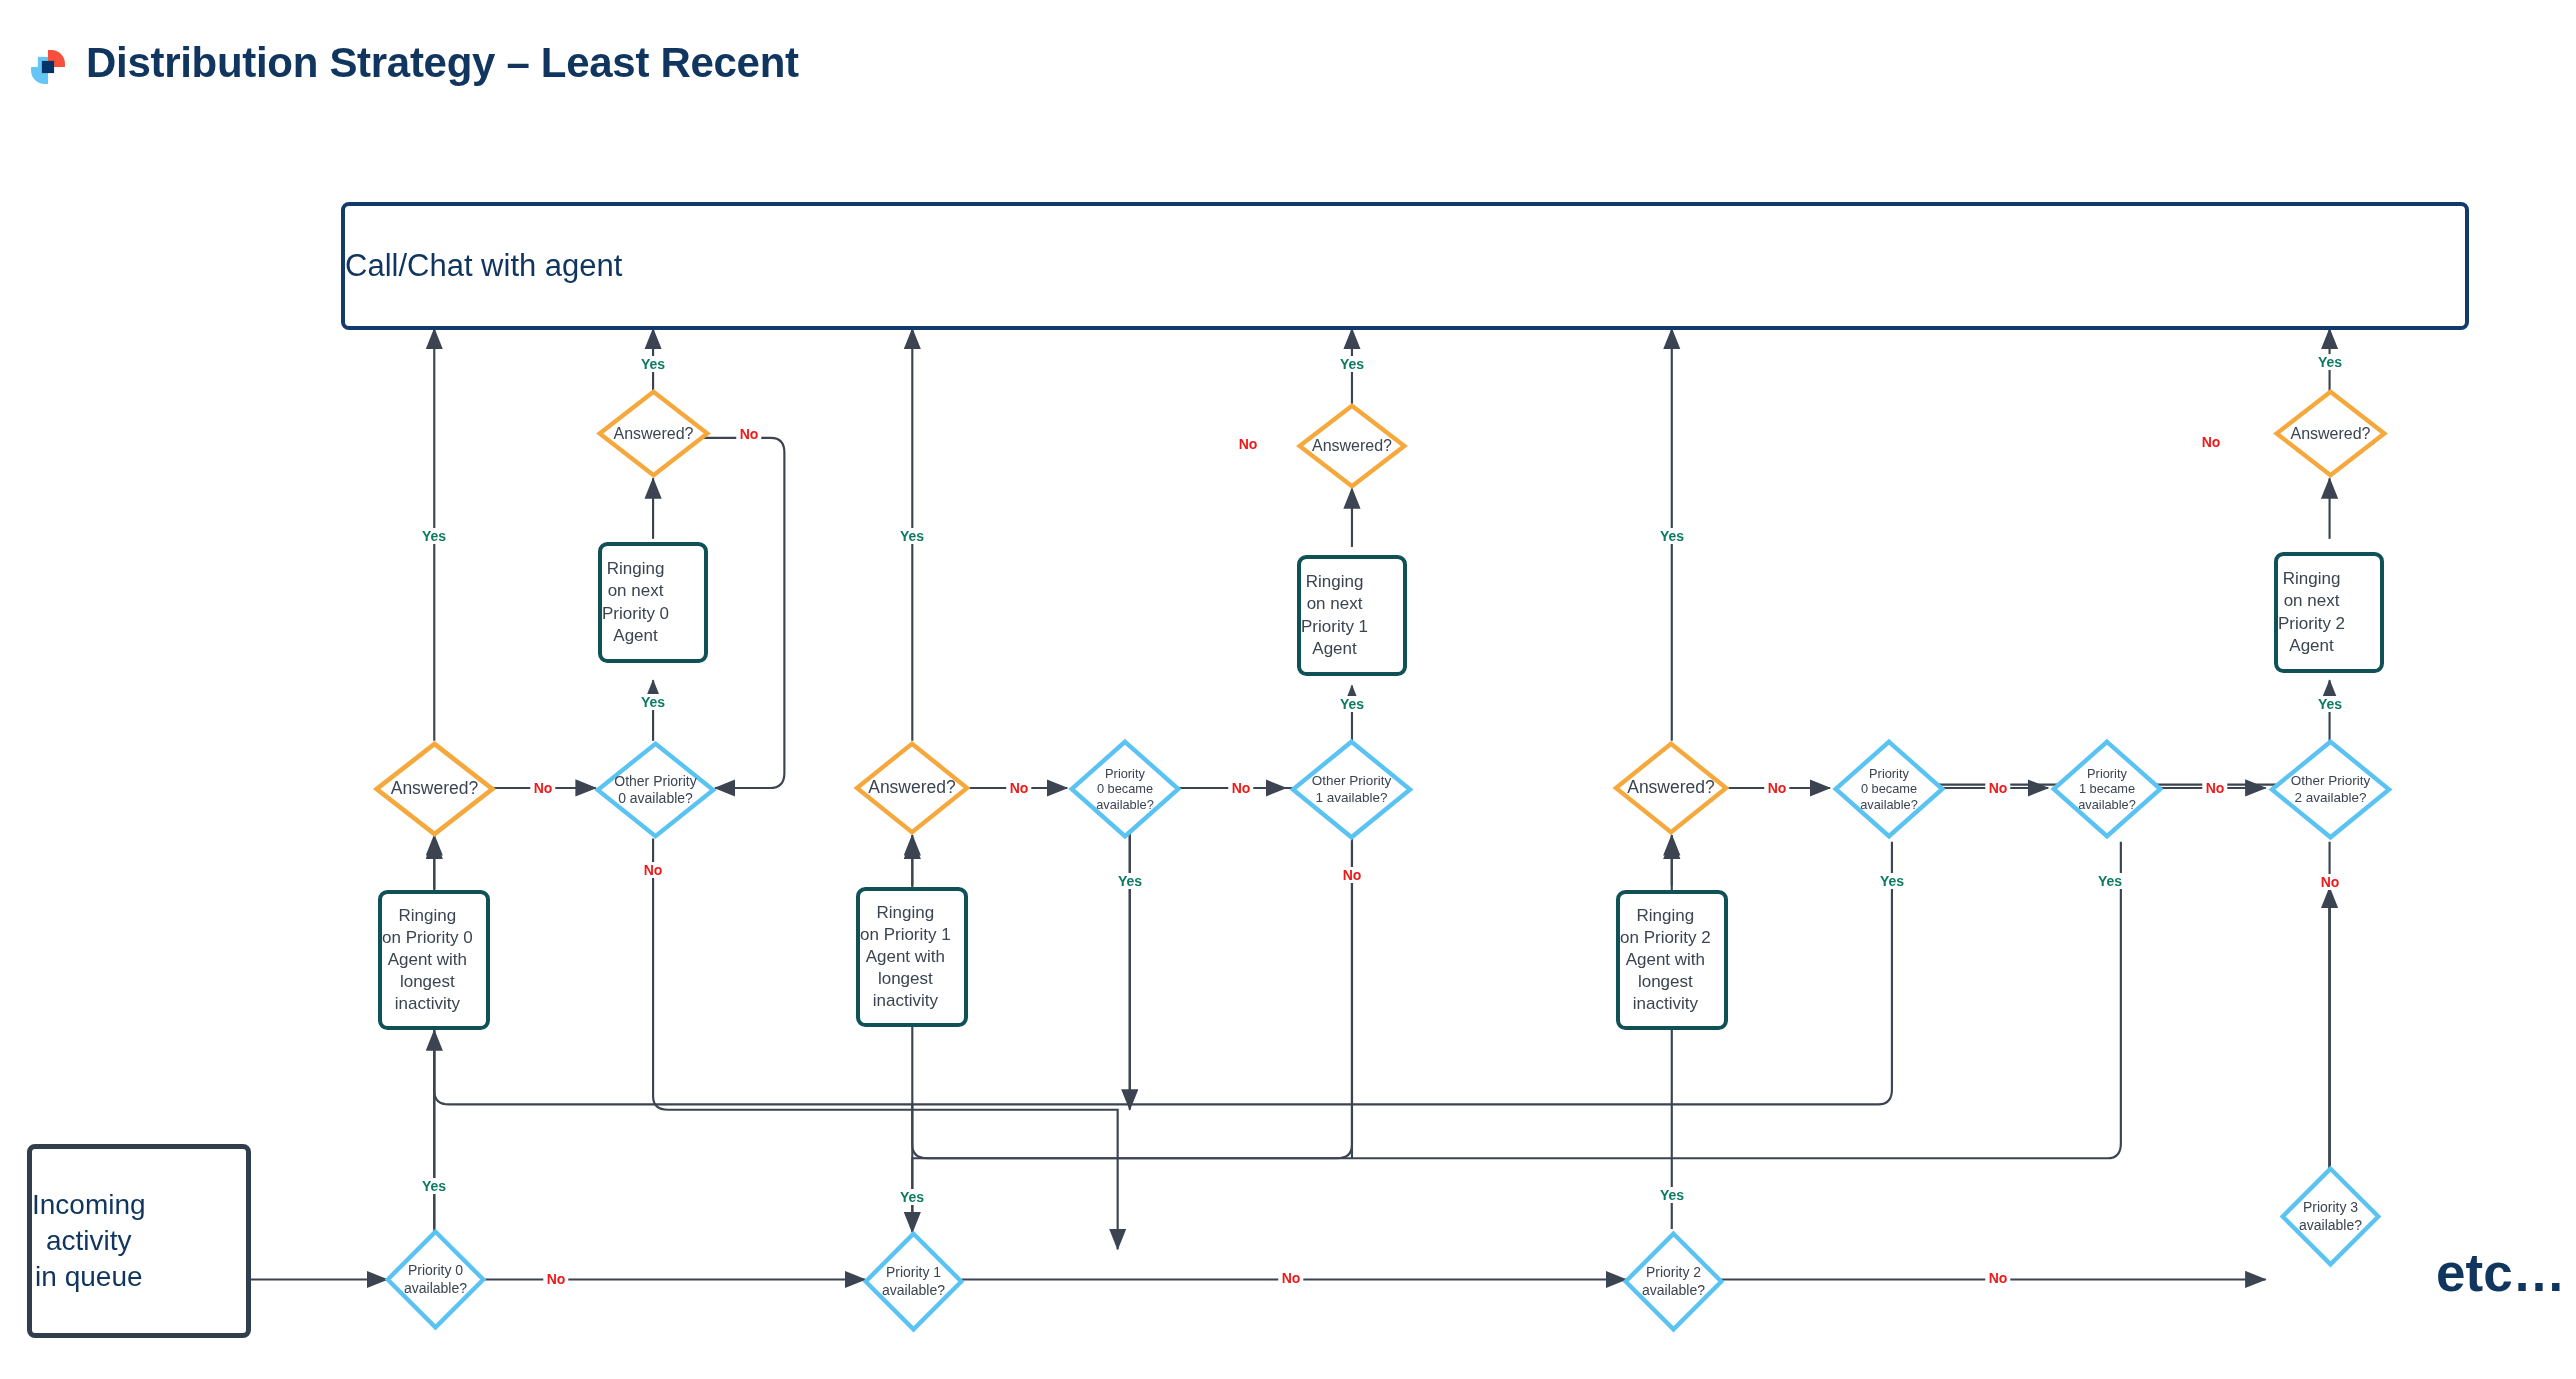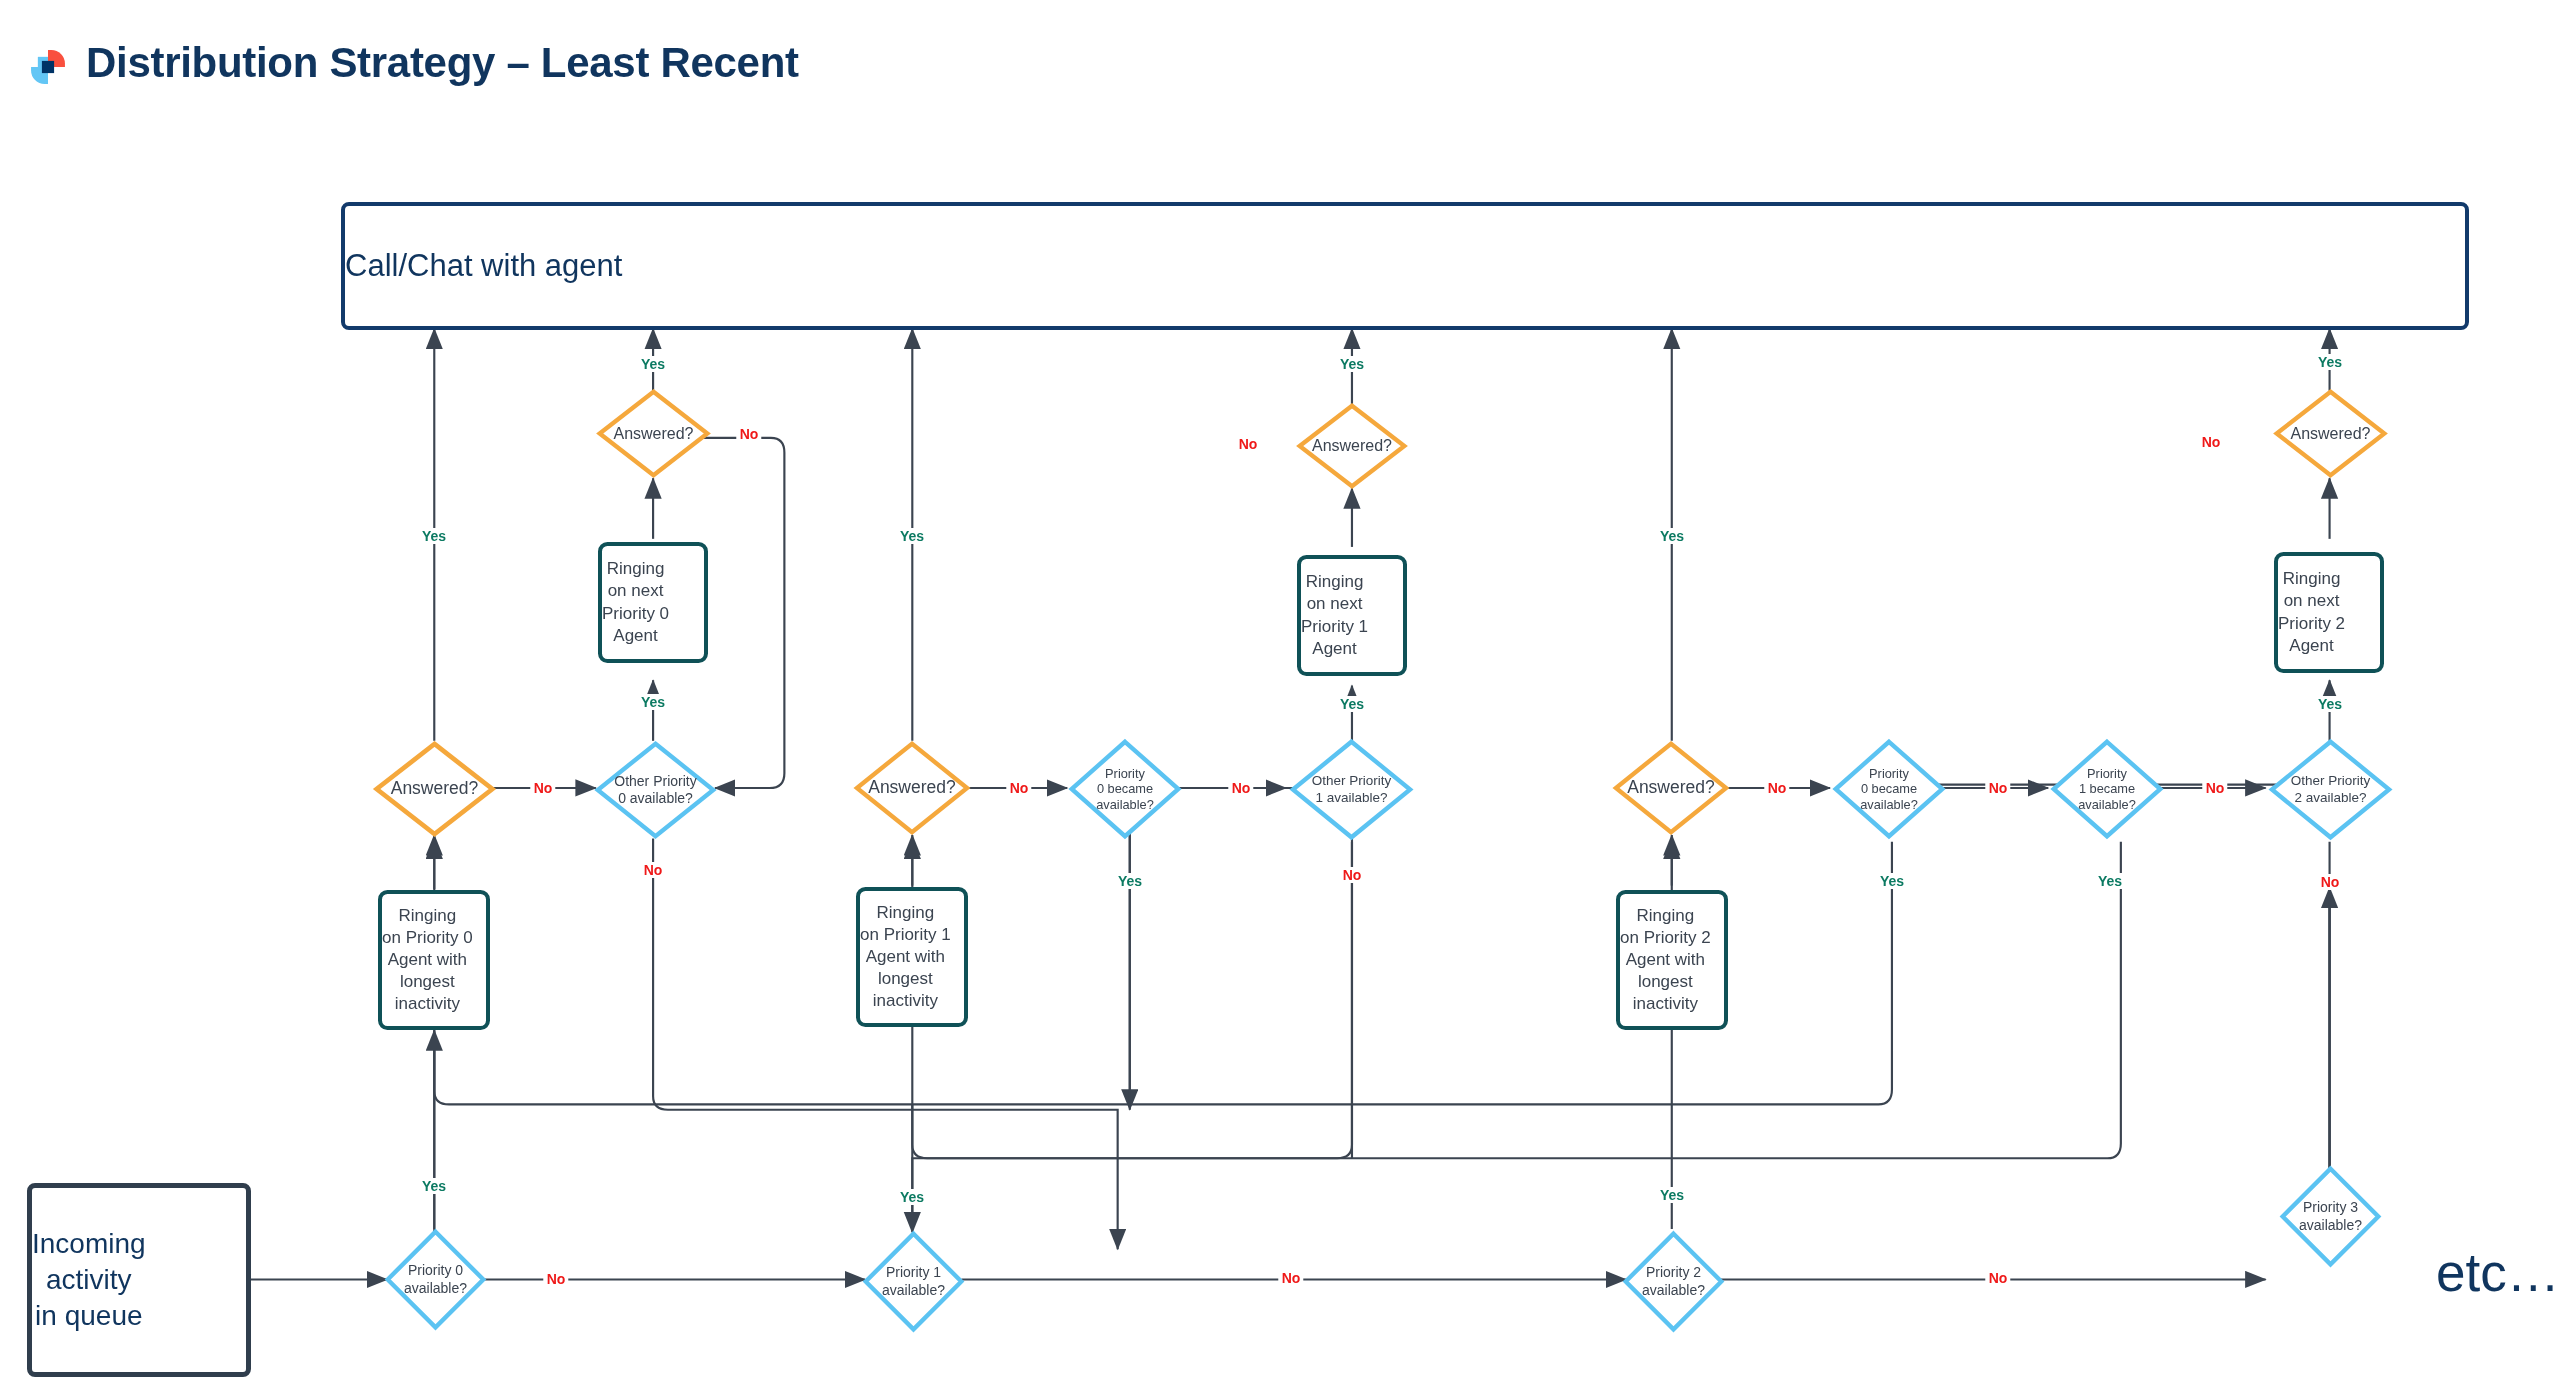--- a/index.html
+++ b/index.html
@@ -37,21 +37,21 @@
   .dia .dtext{position:absolute;left:0;top:0;width:100%;height:100%;
               display:flex;align-items:center;justify-content:center;
               text-align:center;color:#3b4450;line-height:1.22;}
 
   
   .lbl{position:absolute;font-weight:bold;white-space:nowrap;
        transform:translate(-50%,-50%);background:#fff;padding:0 3.4px;}
   .lbl.yes{color:#0c7a62;}
   .lbl.no{color:#ef1919;}
 
-  #etc{position:absolute;color:#10355e;font-size:53px;white-space:nowrap;}
+  #etc{position:absolute;color:#10355e;font-size:53px;white-space:nowrap;font-weight:bold;}
 </style>
 </head>
 <body>
 
 <div id="root">
 
   <div id="header">
     <svg id="logo" viewBox="0 0 62 62">
       <path d="M31 6 h5 a20 20 0 0 1 20 20 v5 h-25 z" fill="#f9503e"></path>
       <path d="M31 31 v25 h-5 a20 20 0 0 1 -20 -20 v-5 z" fill="#63c6f5"></path>
@@ -166,21 +166,21 @@
       <path d="M3460 1310 L 3460 1830"></path>
 
       <path d="M2008 1245 L 2008 1720"></path>
     </g>
   </svg>
 
   <div class="node topbox" style="left:341px;top:202px;width:2128px;height:128px;">
     <span>Call/Chat with agent</span>
   </div>
 
-  <div class="node startbox" style="left:27px;top:1183px;width:224px;height:194px;white-space:pre-line;">
+  <div class="node startbox" style="left:27px;top:1144px;width:224px;height:194px;white-space:pre-line;">
     <span>Incoming
 activity
 in queue</span>
   </div>
 
   <div id="etc" style="left:2436px;top:1242px;">etc…</div>
 
   <div class="node proc" style="left:378px;top:890px;width:112px;height:140px;white-space:pre-line;">
     <span>Ringing
 on Priority 0

